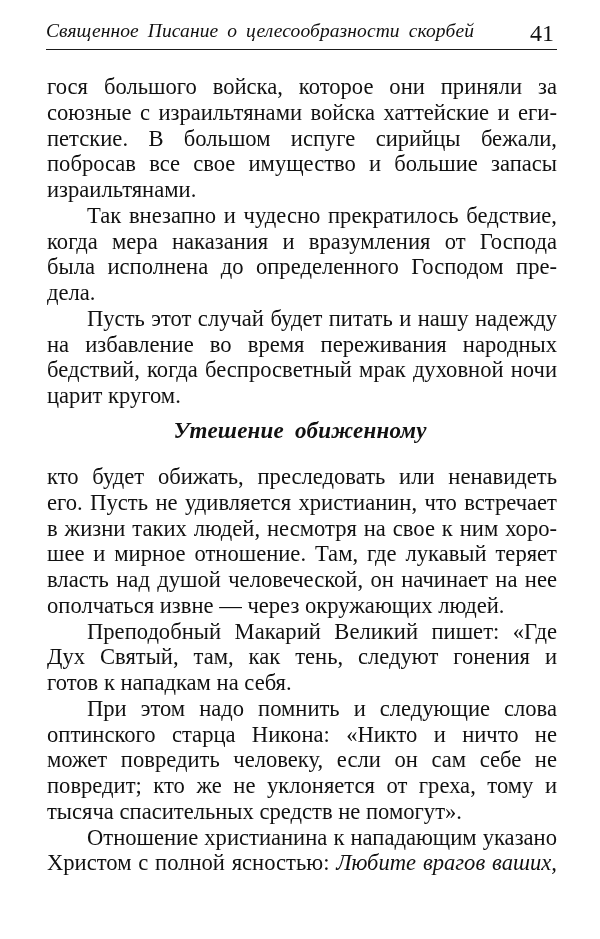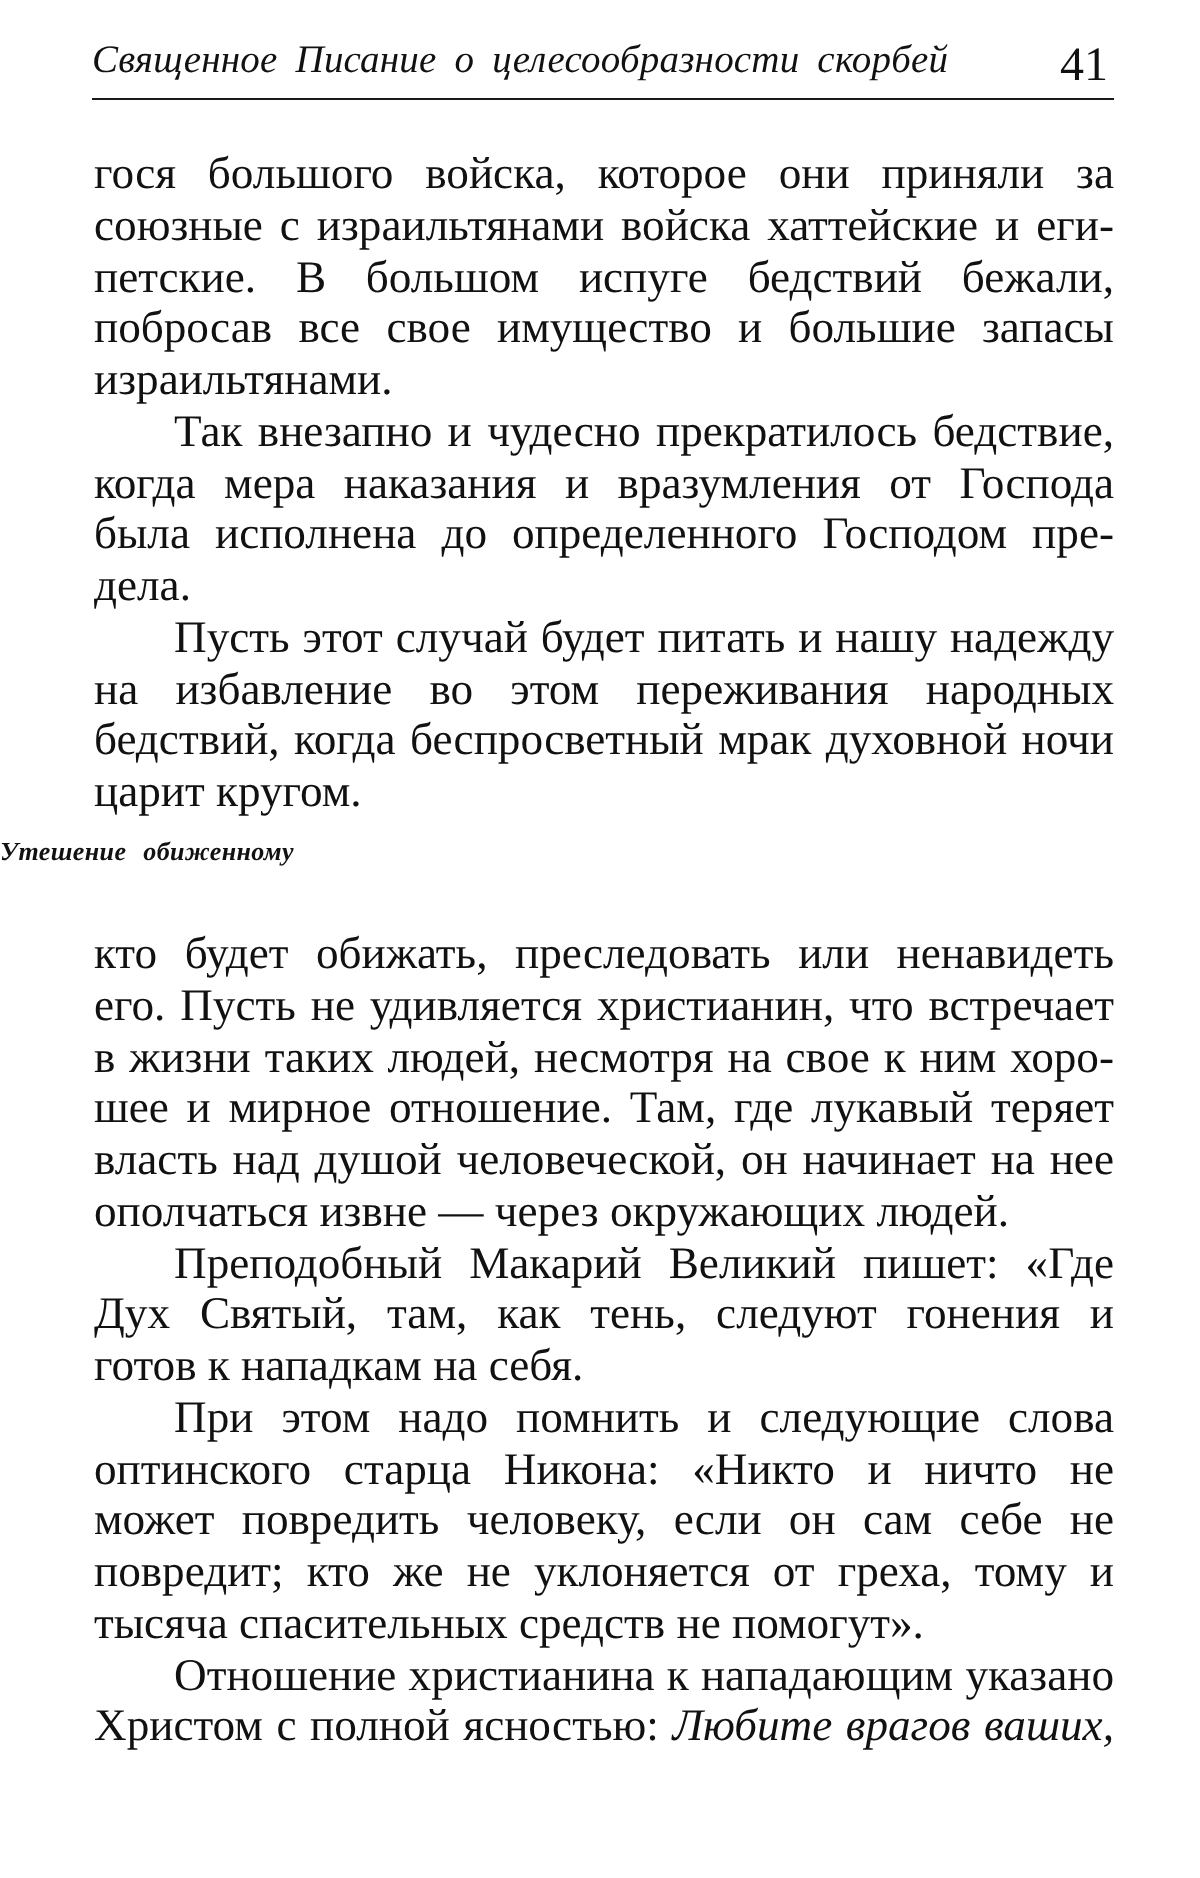--- a/index.html
+++ b/index.html
@@ -26,50 +26,50 @@
   }
   .line {
     display: block; white-space: nowrap; height: 25.75px;
     text-align-last: justify; text-align: justify;
   }
   .line.last { text-align-last: left; }
   .line.indent { padding-left: 40px; }
   .block1 { top: 74px; }
   .block2 { top: 464px; }
   .section-heading {
-    position: absolute; left: 0; width: 600px; top: 418px; 
-    font-style: italic; font-weight: bold; font-size: 13px; letter-spacing: 0.2px; word-spacing: 5px;
+    position: absolute; left: 0; width: 600px; top: 418px; text-align: center;
+    font-style: italic; font-weight: bold; font-size: 23px; letter-spacing: 0.2px; word-spacing: 5px;
   }
   .ital { font-style: italic; }
 </style>
 </head>
 <body>
 
 <div class="page">
 
   <div class="running-head">
     <span class="running-title">Священное Писание о целесообразности скорбей</span>
     <span class="page-number">41</span>
   </div>
 
   <div class="body-text block1">
 
     <span class="line">гося большого войска, которое они приняли за</span>
     <span class="line">союзные с израильтянами войска хаттейские и еги-</span>
-    <span class="line">петские. В большом испуге бедствий бежали,</span>
+    <span class="line">петские. В большом испуге сирийцы бежали,</span>
     <span class="line">побросав все свое имущество и большие запасы</span>
     <span class="line last">израильтянами.</span>
 
     <span class="line indent">Так внезапно и чудесно прекратилось бедствие,</span>
     <span class="line">когда мера наказания и вразумления от Господа</span>
     <span class="line">была исполнена до определенного Господом пре-</span>
     <span class="line last">дела.</span>
 
     <span class="line indent">Пусть этот случай будет питать и нашу надежду</span>
-    <span class="line">на избавление во этом переживания народных</span>
+    <span class="line">на избавление во время переживания народных</span>
     <span class="line">бедствий, когда беспросветный мрак духовной ночи</span>
     <span class="line last">царит кругом.</span>
   </div>
 
   <div class="section-heading">Утешение обиженному</div>
 
   <div class="body-text block2">
 
     <span class="line">кто будет обижать, преследовать или ненавидеть</span>
     <span class="line">его. Пусть не удивляется христианин, что встречает</span>

